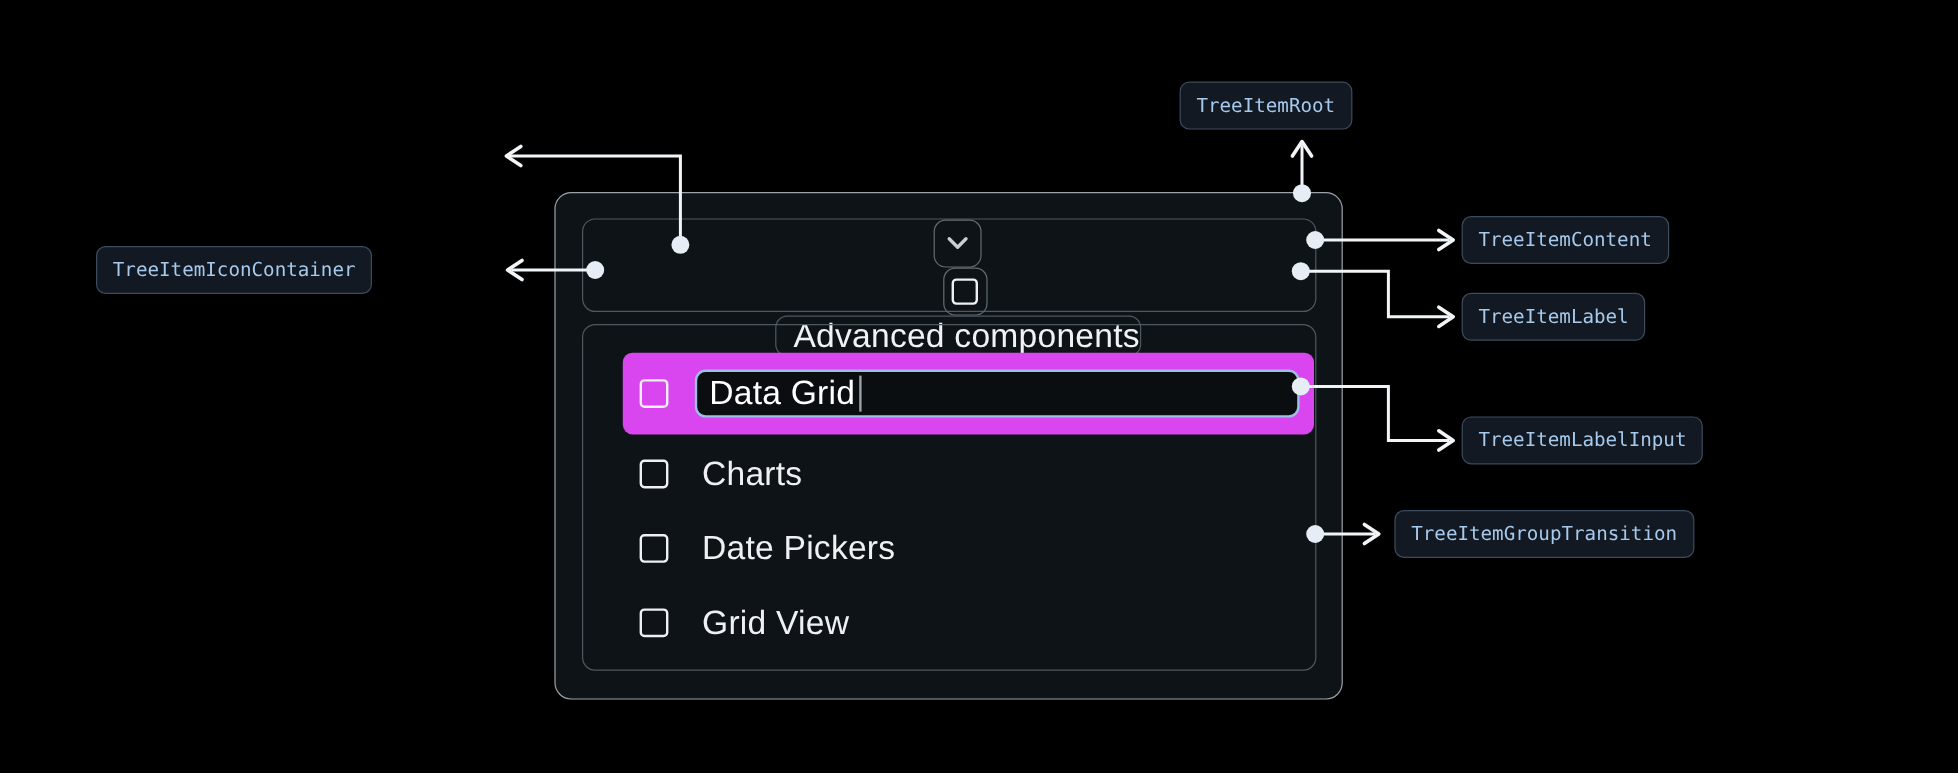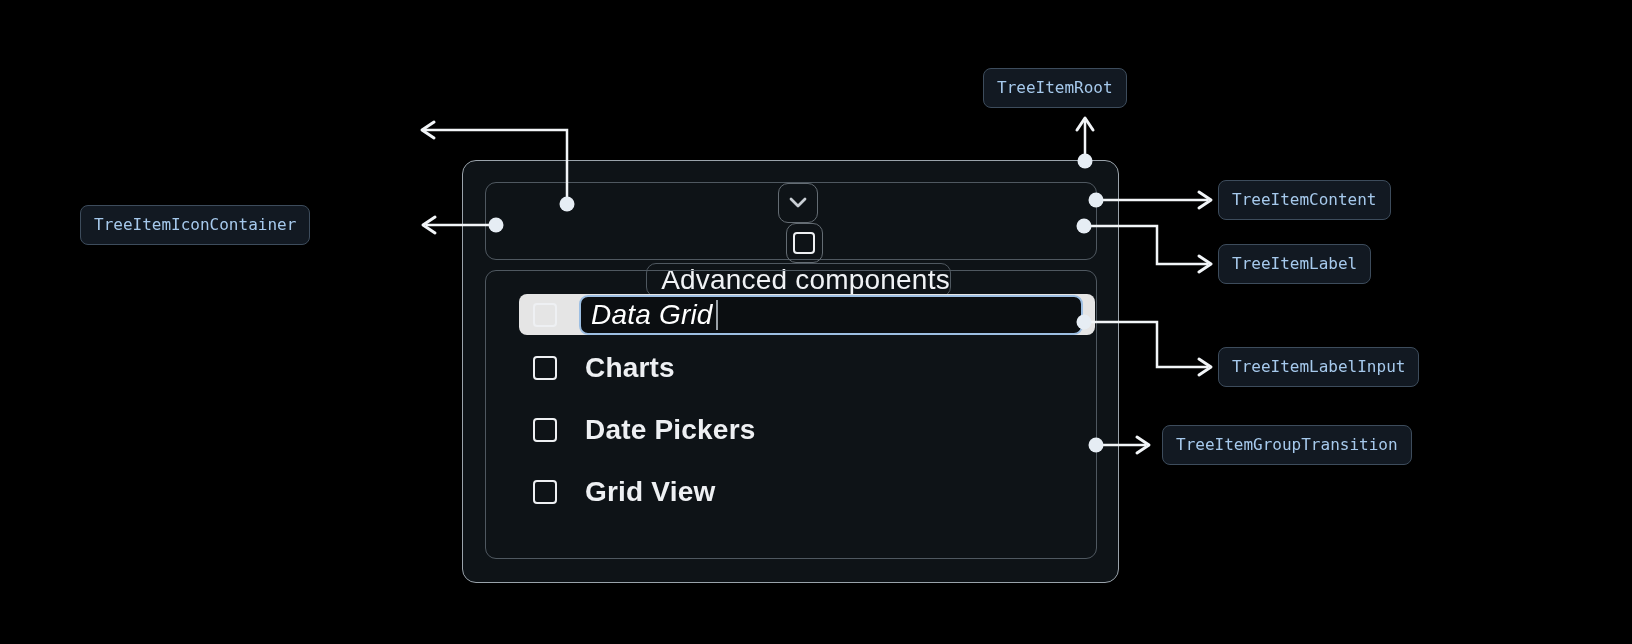--- a/index.html
+++ b/index.html
@@ -40,24 +40,24 @@
   }
   .group{
     position:absolute;left:22px;top:109px;width:612px;height:289px;
     box-sizing:border-box;border:1.5px solid #4f5860;border-radius:11px;
   }
   .row{
     display:flex;align-items:center;height:62px;padding-left:47px;
     color:#eef0f3;font-size:28px;letter-spacing:.2px;
   }
   .row .checkbox{width:24px;height:24px;flex:0 0 auto;}
-  .row .row-label{margin-left:28px;font-weight:bold;}
+  .row .row-label{margin-left:28px;}
   .row.editing{
-    height:41px;margin:23px 1px 0 33px;padding-left:14px;
-    background:#e5e5e5;border-radius:8px;font-style:italic;
+    height:68px;margin:23px 1px 0 33px;padding-left:14px;
+    background:#d946ef;border-radius:8px;
   }
   .row.first-plain{margin-top:2px;}
   .label-input{
     flex:1;height:40px;box-sizing:border-box;margin-left:22px;margin-right:12px;
     background:#0b0e11;border:2px solid #9dbfe3;border-radius:9px;
     display:flex;align-items:center;padding-left:10px;
     color:#fff;font-size:28px;letter-spacing:.2px;
   }
   .caret{
     display:inline-block;width:2.5px;height:30px;background:#9aa1a7;

